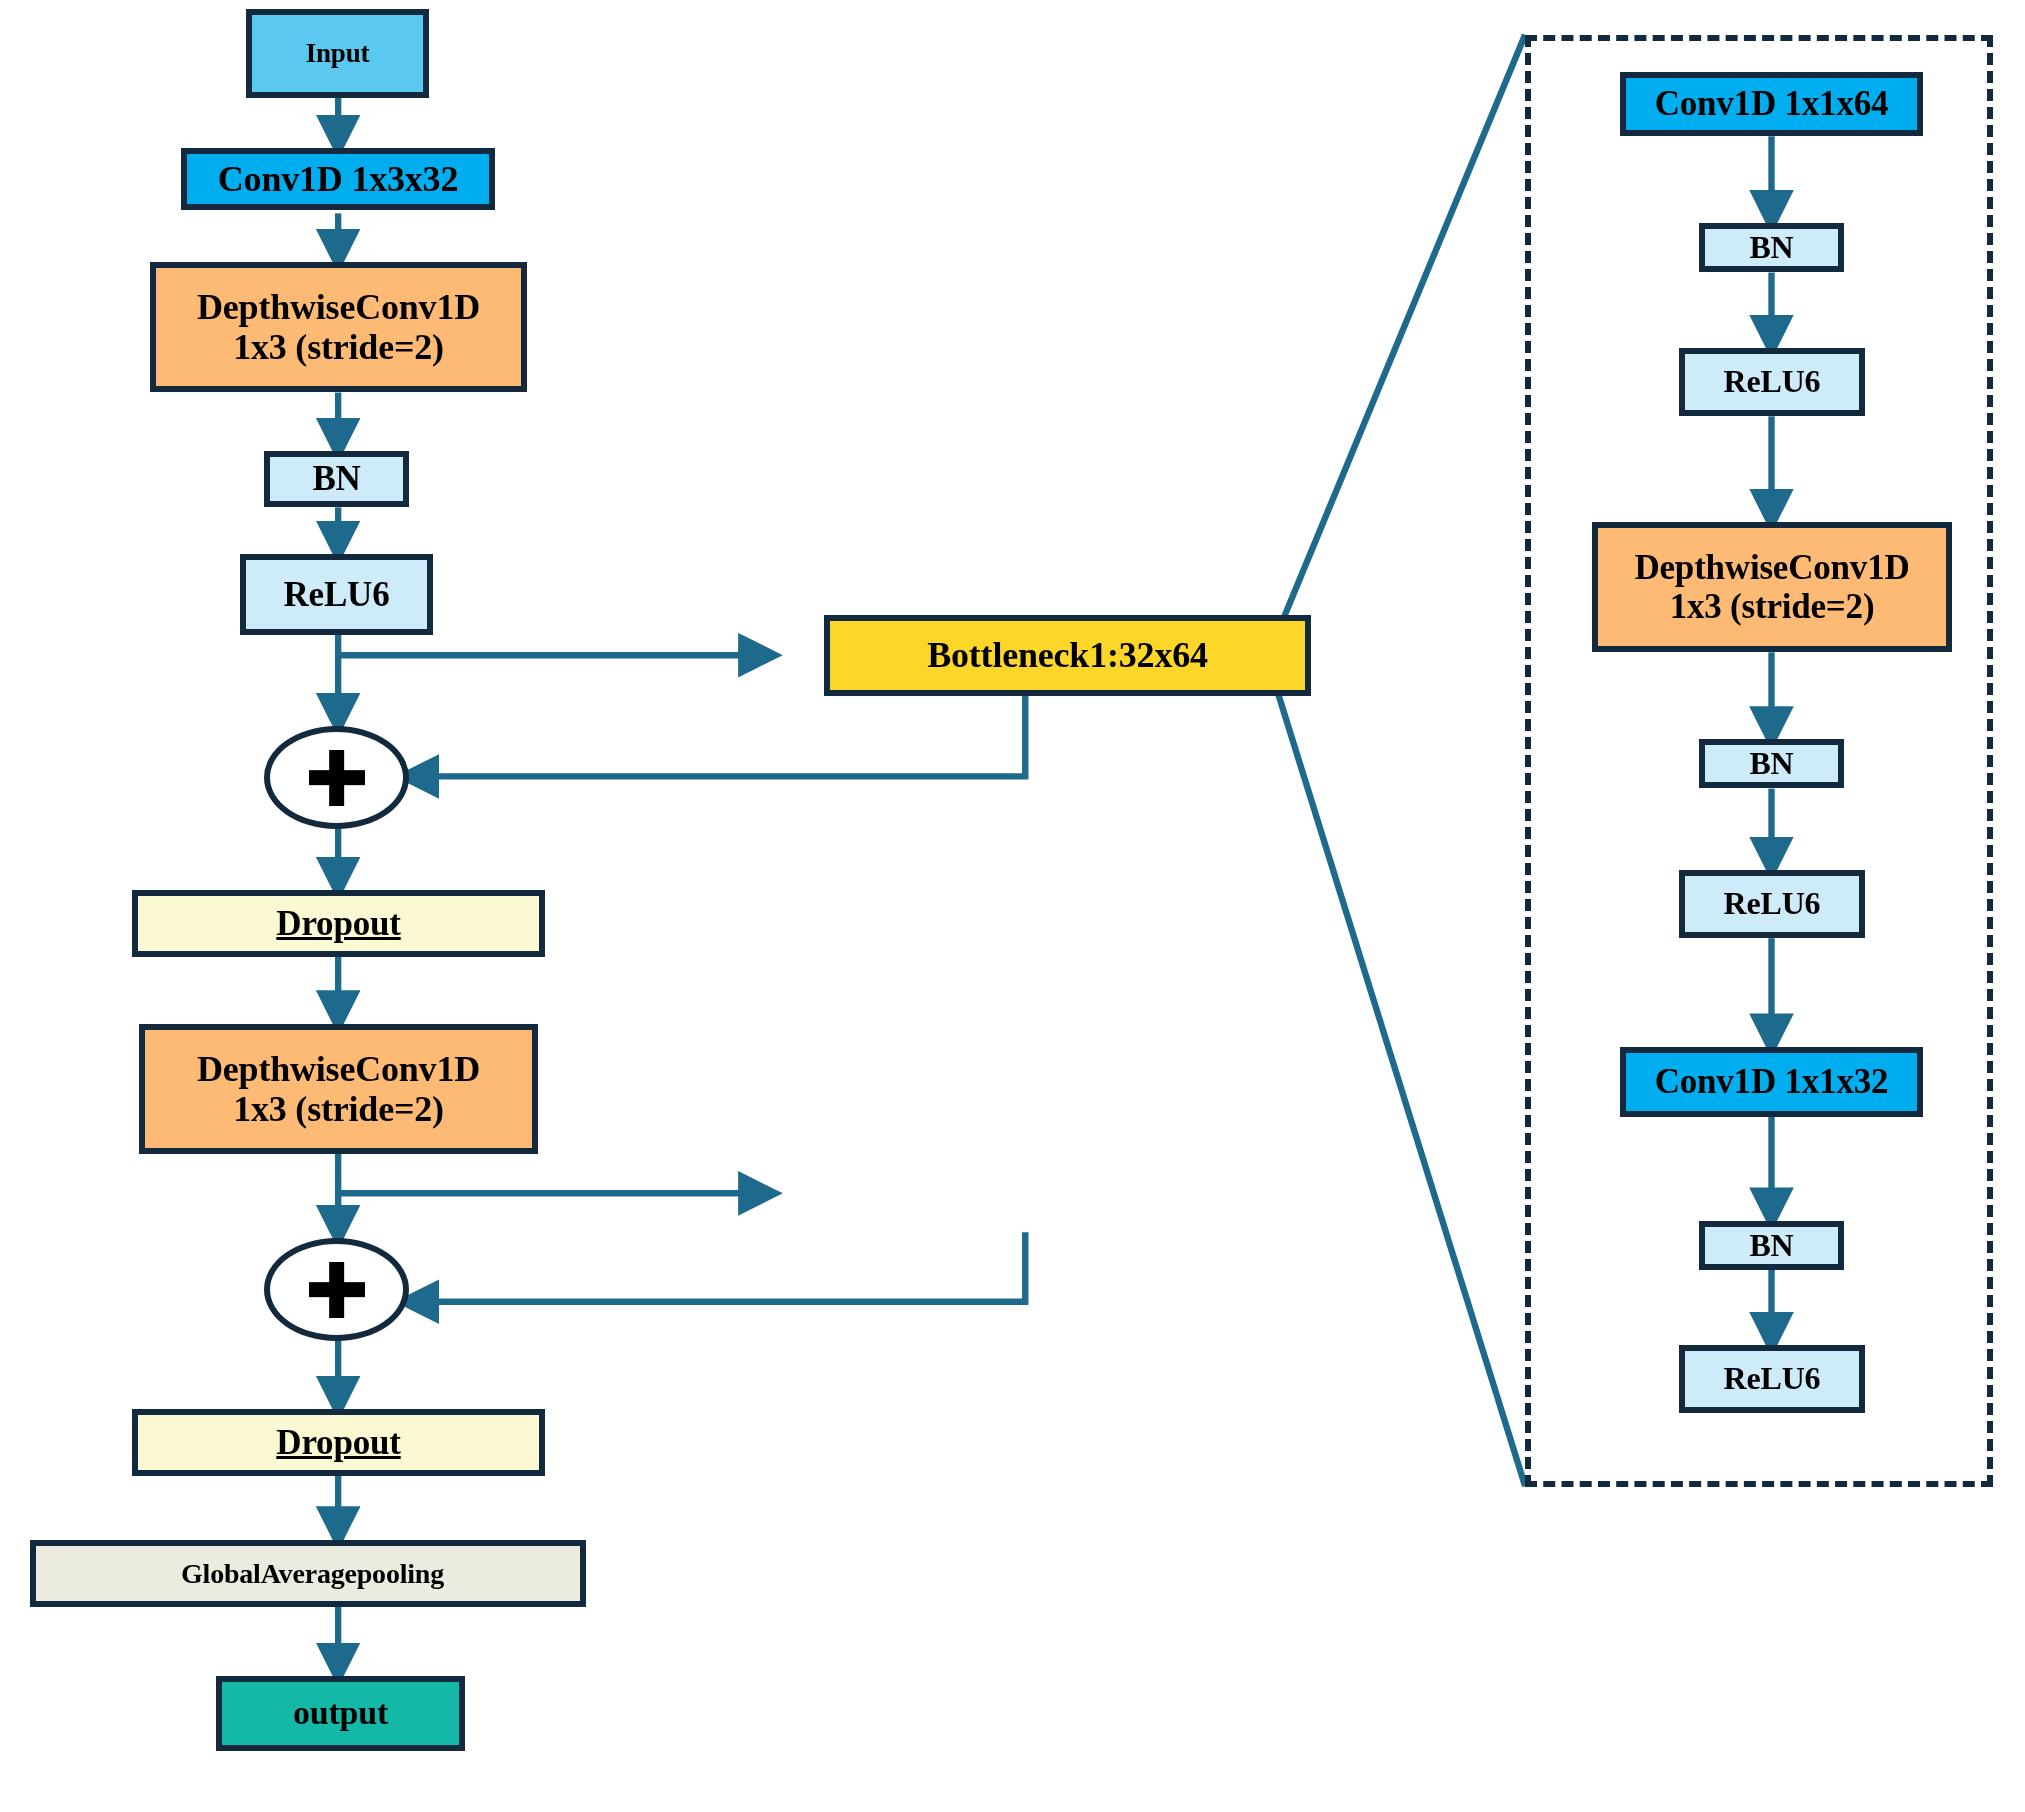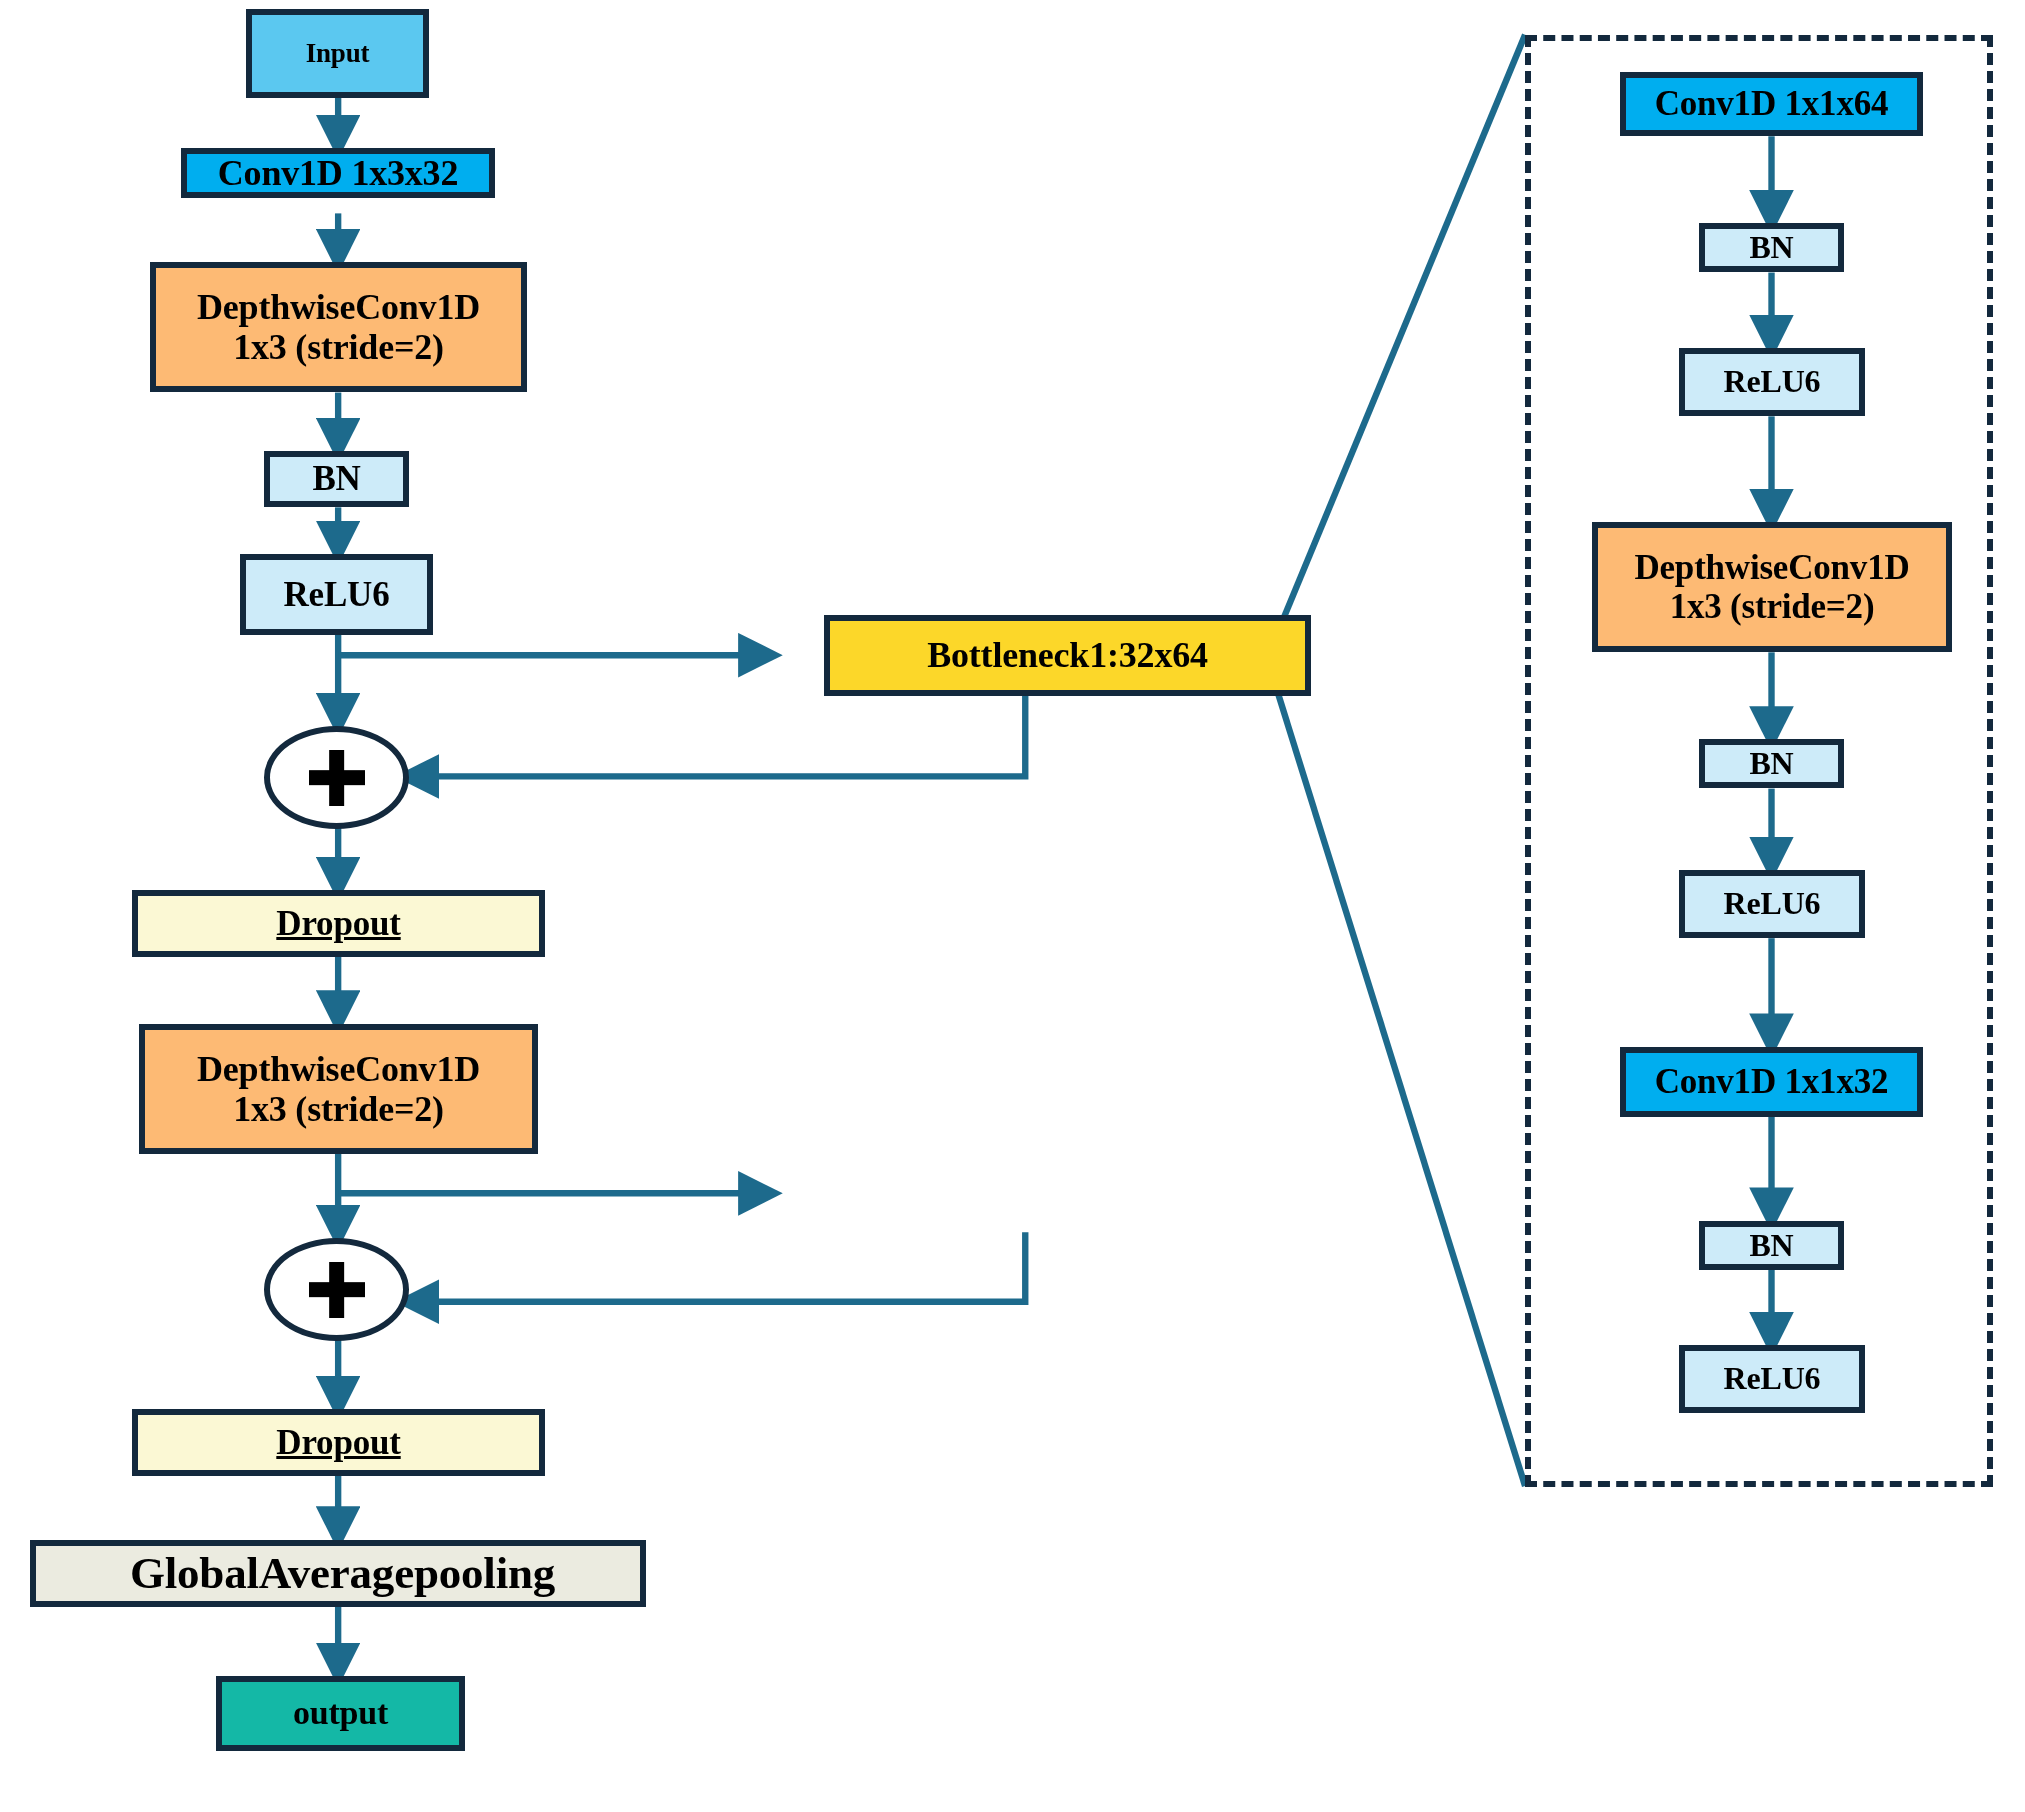--- a/index.html
+++ b/index.html
@@ -137,21 +137,21 @@
       <path d="M2185,1135 L2630,2563"></path>
     </g>
   </svg>
 
   <div class="dashed-panel" style="left:1525px; top:35px; width:468px; height:1452px;"></div>
 
   <div class="node n-input" style="left:246px; top:8.7px; width:183px; height:89px; font-size:27px;">
     <span>Input</span>
   </div>
 
-  <div class="node n-conv" style="left:181px; top:148px; width:314px; height:50px; font-size:36px;">
+  <div class="node n-conv" style="left:181px; top:148px; width:314px; height:62px; font-size:36px;">
     <span>Conv1D 1x3x32</span>
   </div>
 
   <div class="node n-depth" style="left:150px; top:262px; width:377px; height:130px; font-size:36px; flex-direction:column;">
     <span>DepthwiseConv1D</span>
     <span>1x3 (stride=2)</span>
   </div>
 
   <div class="node n-bn" style="left:264px; top:451px; width:145px; height:56px; font-size:35px;">
     <span>BN</span>
@@ -171,21 +171,21 @@
     <span>DepthwiseConv1D</span>
     <span>1x3 (stride=2)</span>
   </div>
 
   <div class="plus-node" style="left:264px; top:1238px; width:145px; height:103px;"></div>
 
   <div class="node n-dropout" style="left:132px; top:1409px; width:413px; height:67px; font-size:35px;">
     <span>Dropout</span>
   </div>
 
-  <div class="node n-gap" style="left:30px; top:1540px; width:616px; height:67px; font-size:45px;padding-left:9px;">
+  <div class="node n-gap" style="left:30px; top:1540px; width:556px; height:67px; font-size:28px;padding-left:9px;">
     <span>GlobalAveragepooling</span>
   </div>
 
   <div class="node n-output" style="left:216px; top:1676px; width:249px; height:75px; font-size:34px;">
     <span>output</span>
   </div>
 
   <div class="node n-bottleneck" style="left:780px; top:615px; width:487px; height:81px; font-size:36px;margin-left:44px;">
     <span>Bottleneck1:32x64</span>
   </div>

